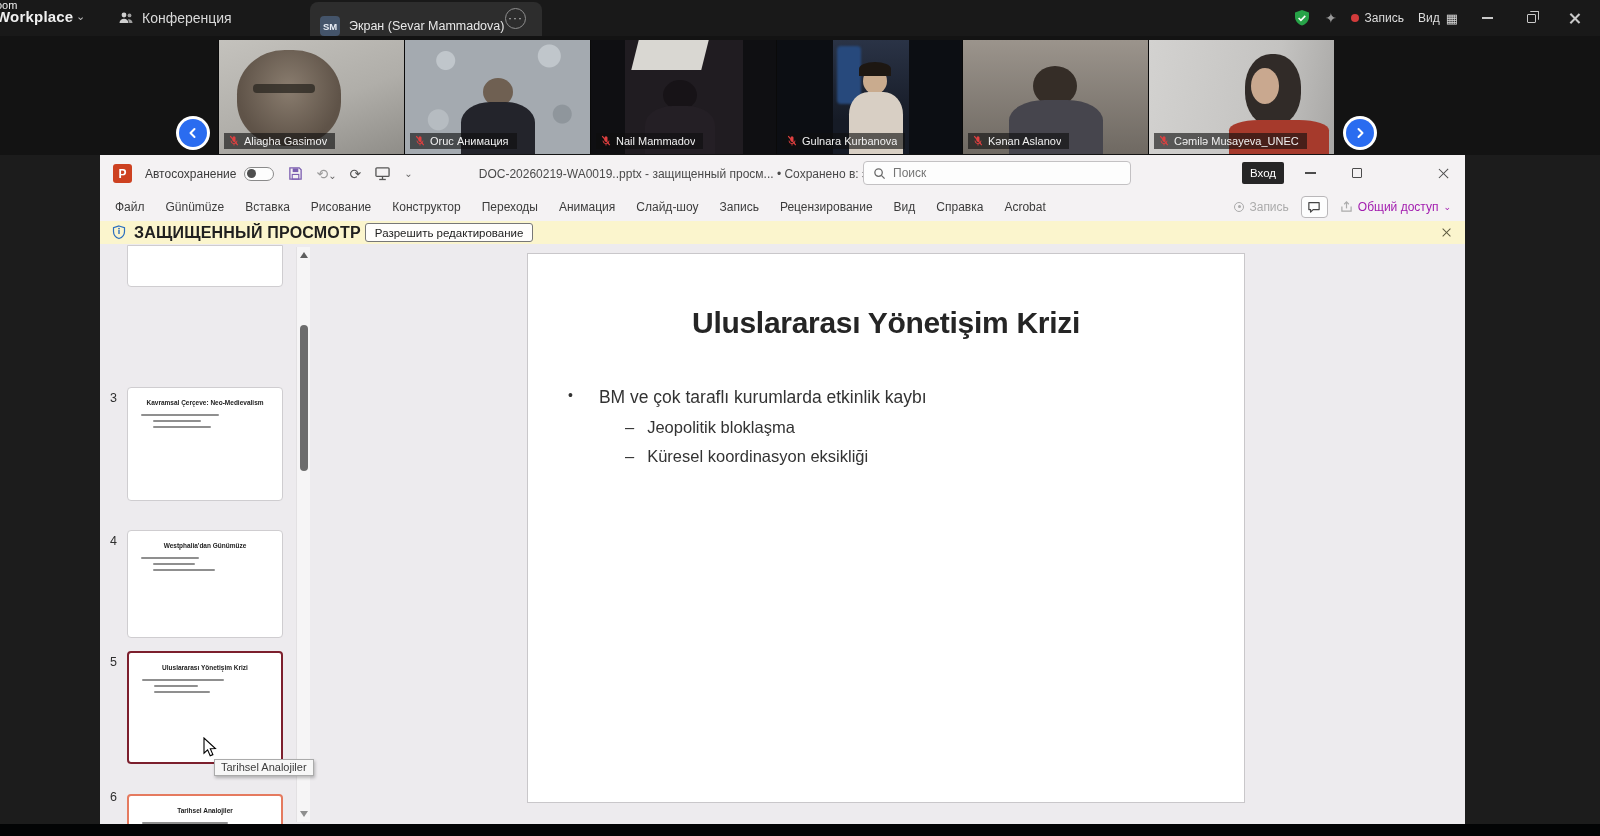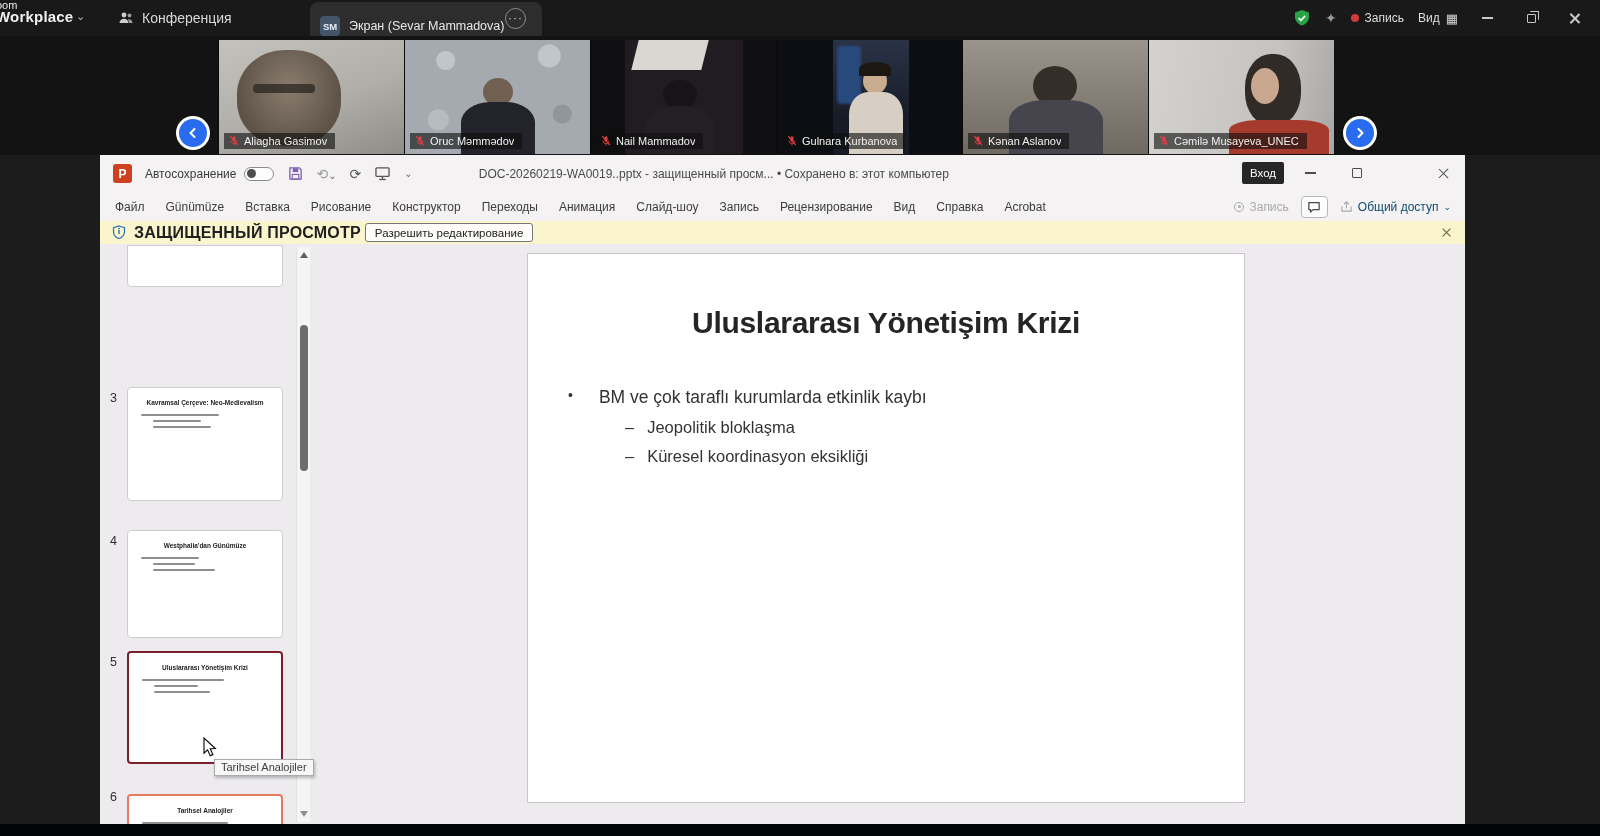--- a/index.html
+++ b/index.html
@@ -69,21 +69,21 @@
 
   .p-ribbon { position:absolute; left:0; top:37px; width:100%; height:29px; background:#f4f2f3; display:flex; align-items:center; }
   .rtabs { display:flex; align-items:center; gap:21px; padding-left:15px; }
   .rtab { font-size:12px; color:#3c3c3c; white-space:nowrap; }
   .r-right { position:absolute; right:14px; top:0; height:29px; display:flex; align-items:center; gap:12px; }
   .r-rec { display:flex; align-items:center; gap:5px; color:#ababab; font-size:12px; }
   .r-rec .cam { width:10px; height:10px; border:1.2px solid #ababab; border-radius:50%; position:relative; }
   .r-rec .cam:before { content:""; position:absolute; left:2.5px; top:2.5px; width:3px; height:3px; border-radius:50%; background:#ababab; }
   .cmt-btn { width:27px; height:22px; background:#fdfdfd; border:1px solid #b9b7b9; border-radius:4px; display:flex; align-items:center; justify-content:center; }
   .cmt-btn svg { display:block; }
-  .r-share { display:flex; align-items:center; gap:5px; color:#0c4a6e; font-size:12px; }
+  .r-share { display:flex; align-items:center; gap:5px; color:#a21caf; font-size:12px; }
   .share-ic svg { display:block; }
   .r-share .caret { font-size:9px; }
 
   .p-banner { position:absolute; left:0; top:66px; width:100%; height:23px; background:#fbf5cd; display:flex; align-items:center; }
   .b-shield { margin-left:12px; }
   .b-shield svg { display:block; }
   .b-title { margin-left:8px; font-size:16px; font-weight:bold; color:#1f1f1f; white-space:nowrap; letter-spacing:.2px; }
   .b-msg { margin-left:10px; font-size:11.5px; color:#1f1f1f; text-decoration:underline; white-space:nowrap; }
   .b-btn { margin-left:4px; height:19px; background:#fefdfb; border:1px solid #777; border-radius:3px; font-size:11.5px; color:#222; display:flex; align-items:center; padding:0 9px; white-space:nowrap; }
   .b-x { position:absolute; right:14px; top:6px; width:10px; height:10px; }
@@ -202,21 +202,21 @@
       <div class="fig" style="left:56px;top:62px;width:74px;height:52px;border-radius:40% 40% 0 0;background:#23242b;"></div>
       <div class="name-pill">
         <span class="mic">
             <svg width="12" height="12" viewBox="0 0 16 16">
               <rect x="6" y="1.5" width="4" height="7.5" rx="2" fill="#e04040"></rect>
               <path d="M4 7.5a4 4 0 0 0 8 0" fill="none" stroke="#e04040" stroke-width="1.2"></path>
               <line x1="8" y1="11.8" x2="8" y2="14" stroke="#e04040" stroke-width="1.2"></line>
               <line x1="3" y1="1.5" x2="13" y2="13.5" stroke="#e04040" stroke-width="1.6"></line>
             </svg>
           </span>
-        <span>Oruc Məmmədov</span>
+        <span>Oruc Анимация</span>
       </div>
     </div>
 
     <div class="tile" style="left:590px; background:#0f0f12;">
       <div class="fig" style="left:34px;top:0;width:118px;height:114px;background:#201c21;"></div>
       <div class="fig" style="left:44px;top:0;width:70px;height:30px;background:#d9d7d2;transform:skewX(-14deg);"></div>
       <div class="fig" style="left:72px;top:40px;width:34px;height:30px;border-radius:50%;background:#171317;"></div>
       <div class="fig" style="left:54px;top:66px;width:70px;height:48px;border-radius:40% 40% 0 0;background:#241f25;"></div>
       <div class="name-pill">
         <span class="mic">
@@ -321,20 +321,29 @@
           <svg width="17" height="15" viewBox="0 0 18 16">
               <rect x="2" y="2" width="14" height="9" rx="1" fill="none" stroke="#555" stroke-width="1.4"></rect>
               <line x1="9" y1="11" x2="9" y2="14" stroke="#555" stroke-width="1.4"></line>
               <line x1="5.5" y1="14.4" x2="12.5" y2="14.4" stroke="#555" stroke-width="1.4"></line>
             </svg>
         </span>
         <span class="qat-caret">⌄</span>
       </div>
       <span class="doc-title">DOC-20260219-WA0019..pptx  -  защищенный просм...  •  Сохранено в: этот компьютер</span>
 
+      <div class="searchbox">
+        <span class="search-ic">
+          <svg width="13" height="13" viewBox="0 0 14 14">
+              <circle cx="6" cy="6" r="4" fill="none" stroke="#6a6a6a" stroke-width="1.4"></circle>
+              <line x1="9" y1="9" x2="12.5" y2="12.5" stroke="#6a6a6a" stroke-width="1.4"></line>
+            </svg>
+        </span>
+        <input type="text" placeholder="Поиск" style="">
+      </div>
 
       <div class="signin-btn">Вход</div>
       <div class="p-min"></div>
       <div class="p-max"></div>
       <div class="p-x"></div>
     </div>
 
     <div class="p-ribbon">
       <div class="rtabs">
         <span class="rtab">Файл</span>

